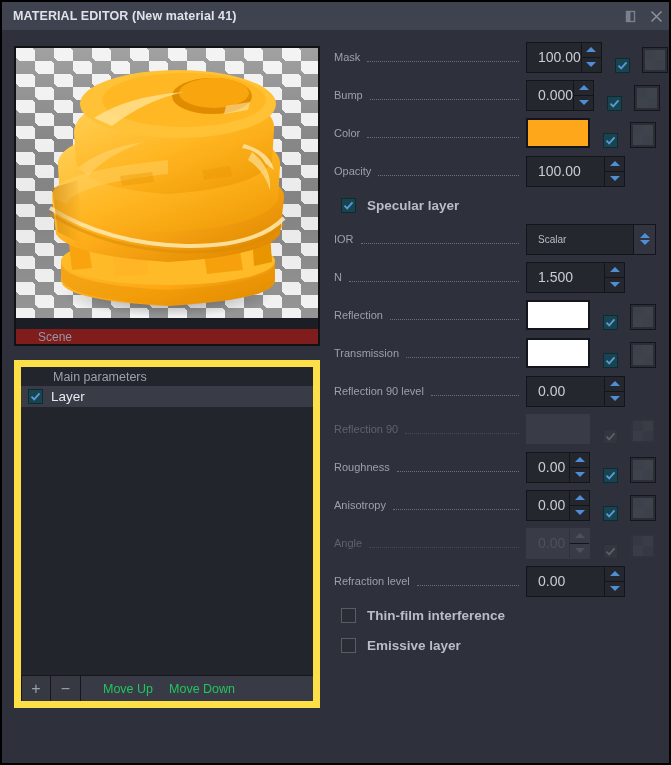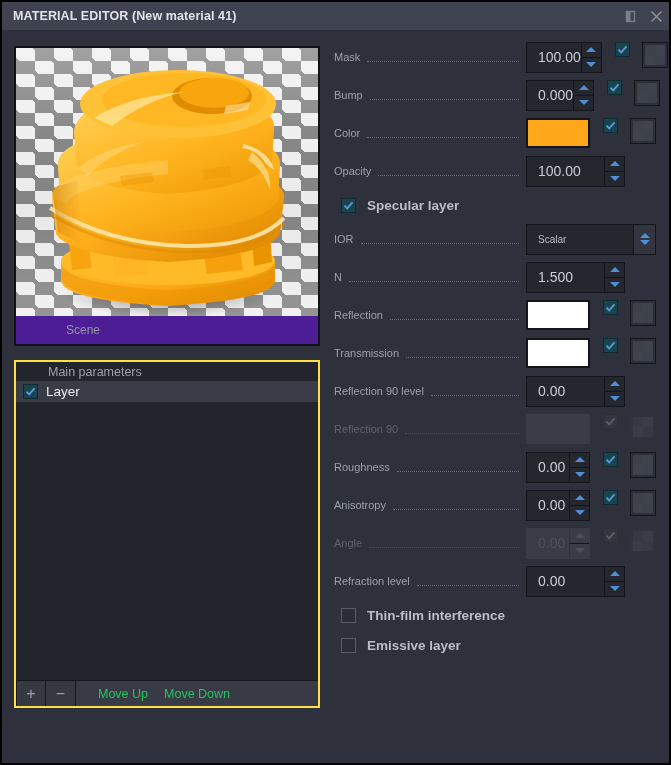--- a/index.html
+++ b/index.html
@@ -74,33 +74,33 @@
     background-position: 0 0, 19px 13px;
   }
   .checker::after {
     content: "";
     position: absolute; left: 0; top: 0; right: 0; bottom: 0;
     background: linear-gradient(to bottom, rgba(255,255,255,0.22) 0%, rgba(255,255,255,0.0) 34%, rgba(0,0,0,0.03) 60%, rgba(255,255,255,0.12) 100%);
   }
   .render svg { position: absolute; left: 0; top: 0; }
   .scene-bar {
     position: absolute; left: 0; bottom: 0;
-    width: 302px; height: 28px;
-    background: #4c1d95;
-    display: flex; align-items: center; padding-left: 28px;
+    width: 302px; height: 15px;
+    background: #7f1d1d;
+    display: flex; align-items: center;
   }
   .scene-bar span {
     margin-left: 22px;
     font-size: 12px; color: #9298a4;
   }
 
   .layers-frame {
     margin-top: 14px;
     width: 306px; height: 348px;
-    border: 2px solid #fde047;
+    border: 7px solid #fde047;
     background: #23252d;
     position: relative;
     overflow: hidden;
   }
   .layers-head {
     height: 19px;
     background: #23252d;
     display: flex; align-items: center;
   }
   .layers-head span {
@@ -159,21 +159,21 @@
   .leader {
     flex: 1;
     height: 1px;
     margin: 0 7px;
     border-bottom: 1px dotted #6d717c;
     position: relative; top: 4px;
     min-width: 8px;
   }
   .ctrl-zone {
     width: 130px;
-    display: flex; align-items: flex-start;
+    display: flex; align-items: flex-end;
     flex-shrink: 0;
   }
 
   
   .spin {
     width: 99px; height: 31px;
     background: #25272f;
     border: 1px solid #13151a;
     display: flex; align-items: stretch;
   }

